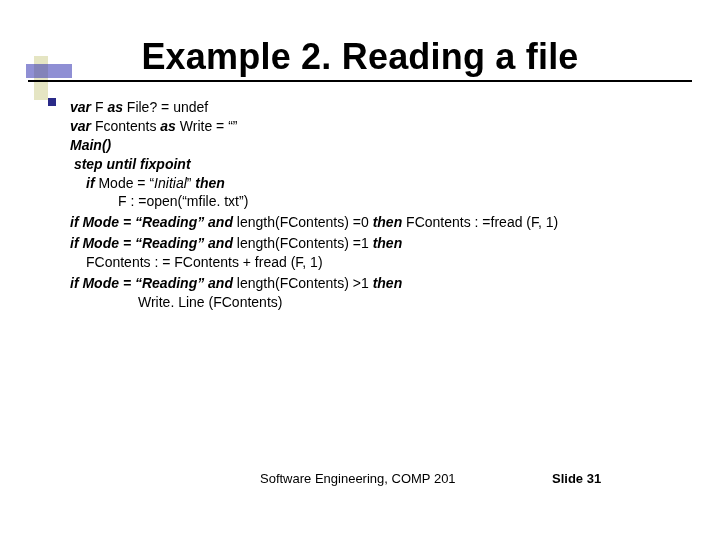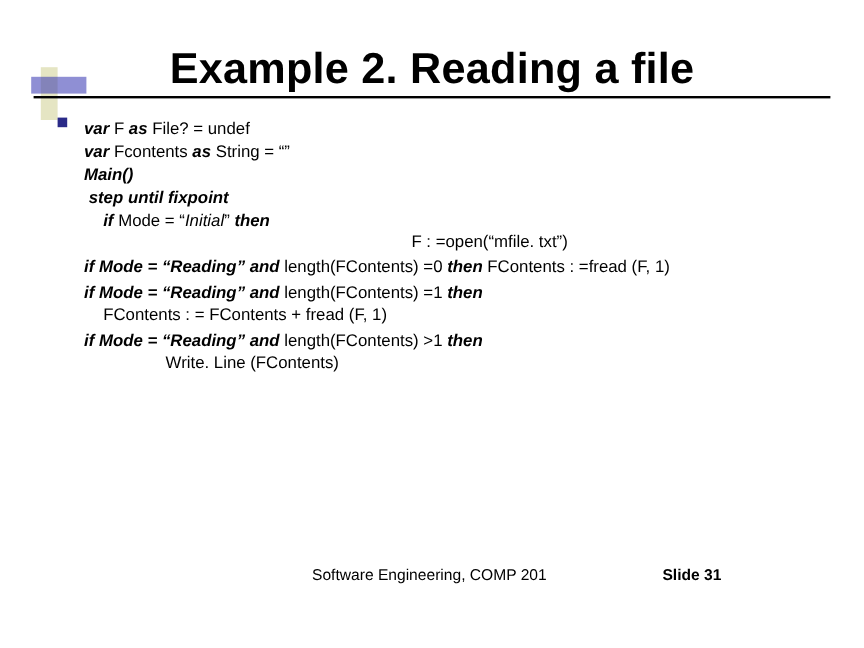--- a/index.html
+++ b/index.html
@@ -60,21 +60,21 @@
     top: 98px; left: 48px;
     width: 8px; height: 8px;
     background: #2a2a88;
     z-index: 2;
   }
   .code p { white-space: pre; }
   .code b { font-weight: 700; font-style: italic; }
   .code .i { font-style: italic; }
   .block { margin-top: 2px; }
   .in1 { padding-left: 16px; }
-  .in2 { padding-left: 48px; text-align: center; }
+  .in2 { padding-left: 48px; }
   .in3 { padding-left: 68px; }
   .footer {
     position: absolute;
     bottom: 16px; left: 0; right: 0;
     display: flex;
     font-size: 13px;
   }
   .footer .course { position: absolute; left: 260px; }
   .footer .page   { position: absolute; left: 552px; font-weight: bold; }
 </style>
@@ -86,21 +86,21 @@
   <div class="corner"></div>
 
   <h1 class="title">Example 2.  Reading a file</h1>
   <div class="underline"></div>
 
   <div class="bullet"></div>
 
   <div class="body code">
 
     <p><b>var </b><span>F </span><b>as </b><span>File? = undef</span></p>
-    <p><b>var </b><span>Fcontents </span><b>as </b><span>String = “”</span></p>
+    <p><b>var </b><span>Fcontents </span><b>as </b><span>Write = “”</span></p>
     <p><b>Main()</b></p>
     <p><b> step until fixpoint</b></p>
     <p class="in1"><b>if </b><span>Mode = “</span><span class="i">Initial</span><span>” </span><b>then</b></p>
     <p class="in2"><span>F : =open(“mfile. txt”)</span></p>
 
     <p class="block"><b>if Mode = “</b><b class="i">Reading</b><b>” and </b><span>length(FContents) =0 </span><b>then </b><span>FContents : =fread (F, 1)</span></p>
 
     <p class="block"><b>if Mode = “</b><b class="i">Reading</b><b>” and </b><span>length(FContents) =1 </span><b>then</b></p>
     <p class="in1"><span>FContents : = FContents + fread (F, 1)</span></p>
 

